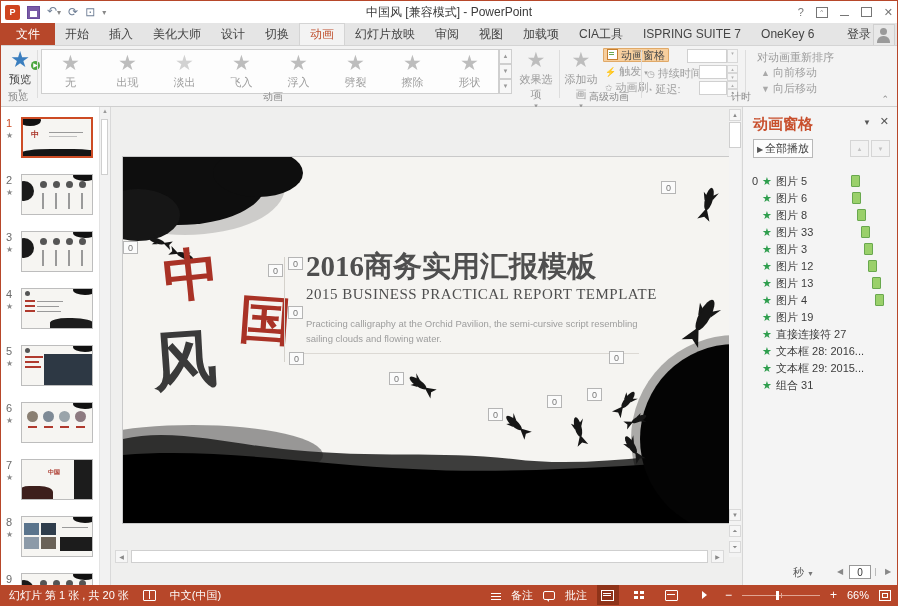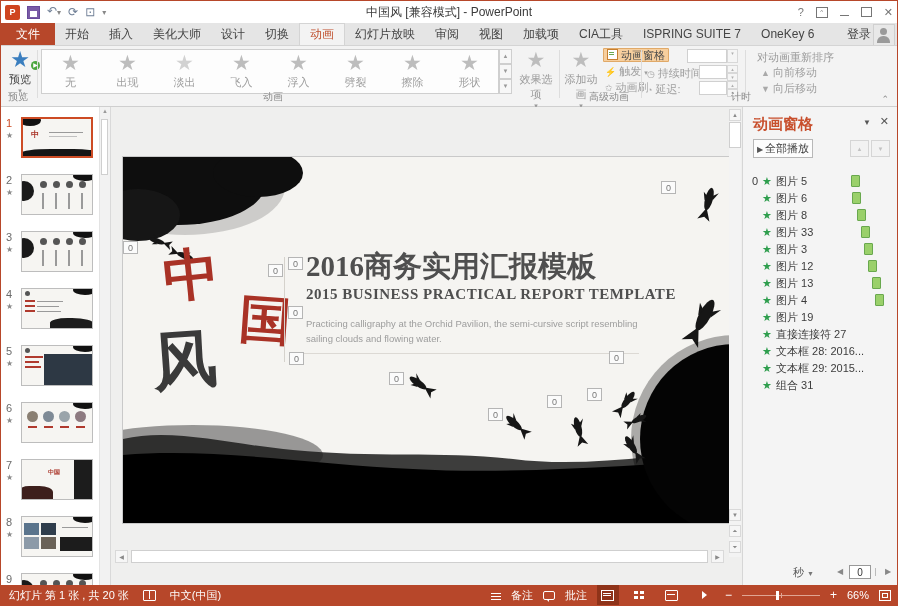--- a/index.html
+++ b/index.html
@@ -81,21 +81,21 @@
   .mainarea{flex:1;position:relative;background:#efefee;}
   .slide{position:absolute;left:12px;top:50px;width:613px;height:366px;background:#f5f4f1;box-shadow:0 0 0 1px #c9c9c9;}
   .slide svg{position:absolute;left:0;top:0;}
   .callig{position:absolute;font-family:"Liberation Serif",serif;font-weight:bold;line-height:1;}
   .c-zhong{left:40px;top:90px;font-size:56px;color:#a93226;transform:rotate(-6deg);}
   .c-guo{left:116px;top:138px;font-size:52px;color:#a93226;transform:rotate(4deg);}
   .c-feng{left:30px;top:172px;font-size:64px;color:#3a3a3a;transform:rotate(-4deg);}
   .s-vline{position:absolute;left:161px;top:100px;width:1px;height:105px;background:#d5d2cc;}
   .s-hline{position:absolute;left:178px;top:196px;width:338px;height:1px;background:#dcd9d4;}
   .s-title{position:absolute;left:183px;top:90px;width:440px;font-family:"Liberation Serif",serif;font-weight:bold;font-size:29px;color:#4f4f4f;white-space:nowrap;}
-  .s-sub{position:absolute;left:183px;top:129px;font-family:"Liberation Serif",serif;font-weight:bold;font-size:15px;color:#4f4f4f;letter-spacing:0.5px;}
+  .s-sub{position:absolute;left:183px;top:129px;font-family:"Liberation Serif",serif;font-weight:normal;font-size:15px;color:#4f4f4f;letter-spacing:0.5px;}
   .s-body{position:absolute;left:183px;top:160px;width:335px;font-size:9.5px;color:#9d9d9d;line-height:1.55;}
   .badge{position:absolute;width:15px;height:13px;background:#fbfbfb;border:1px solid #b5b5b5;font-size:9px;color:#777;text-align:center;line-height:13px;box-sizing:border-box;}
   
   .vscroll{position:absolute;right:1px;top:2px;width:12px;height:448px;background:#f3f3f3;}
   .vsb{position:absolute;left:0;width:12px;height:12px;background:#f6f6f6;border:1px solid #d9d9d9;font-size:6px;color:#8a8a8a;text-align:center;line-height:11px;box-sizing:border-box;}
   .vsthumb{position:absolute;left:0;top:13px;width:12px;height:26px;background:#fff;border:1px solid #cfcfcf;box-sizing:border-box;}
   .hscroll{position:absolute;left:4px;right:18px;top:443px;height:13px;}
   .hsb{position:absolute;top:0;width:13px;height:13px;background:#f6f6f6;border:1px solid #d9d9d9;font-size:6px;color:#8a8a8a;text-align:center;line-height:12px;box-sizing:border-box;}
   .hsthumb{position:absolute;left:16px;right:16px;top:0;height:13px;background:#fff;border:1px solid #cfcfcf;box-sizing:border-box;}
   .notes{position:absolute;left:0;right:0;top:457px;height:25px;background:#f4f4f4;border-top:1px solid #dcdcdc;}

